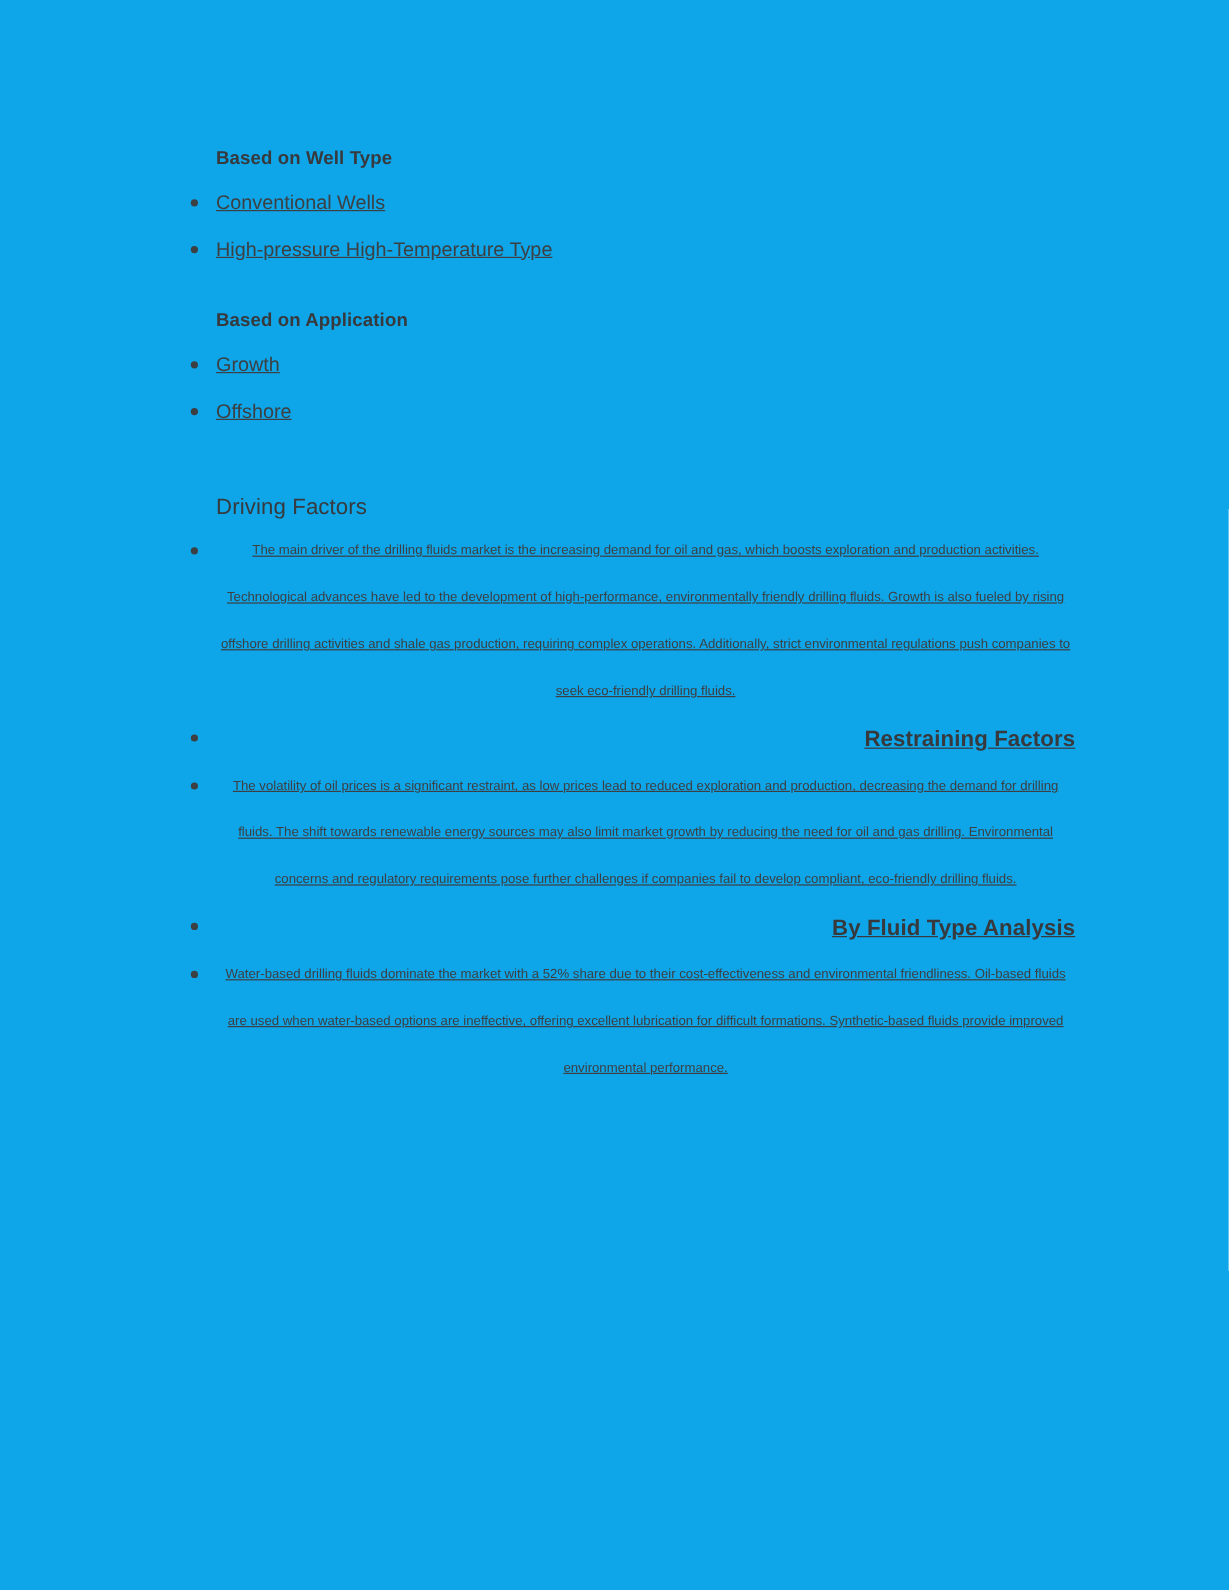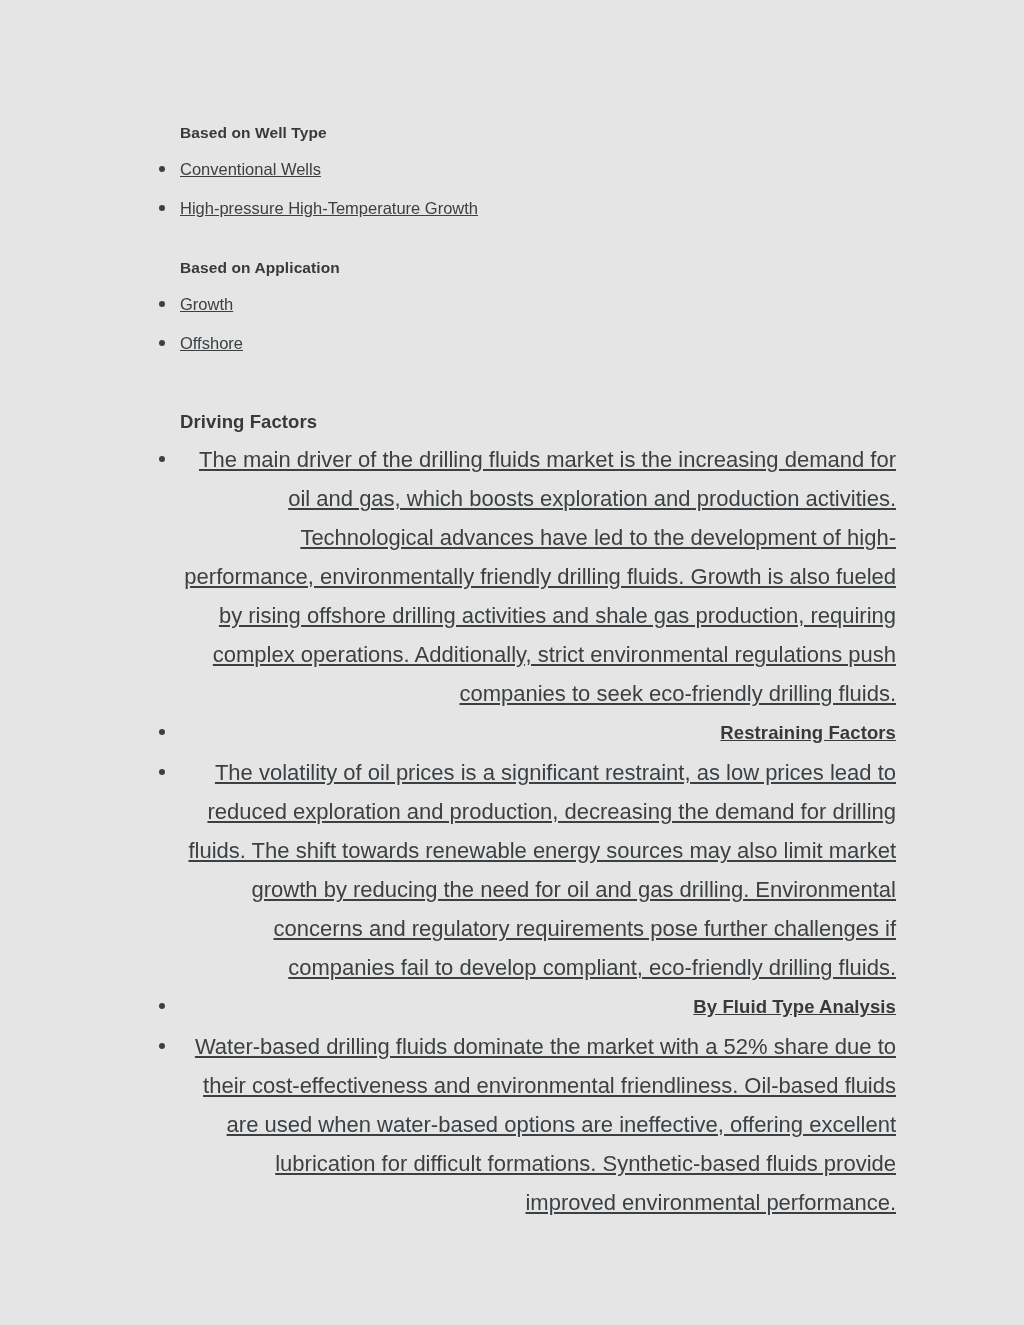--- a/index.html
+++ b/index.html
@@ -11,21 +11,21 @@
     width: 1024px;
     height: 1325px;
     font-family: "Liberation Sans", sans-serif;
     color: #3c4043;
     -webkit-font-smoothing: antialiased;
   }
   .page {
     position: relative;
     width: 1024px;
     height: 1325px;
-    background: #e5e5e5;
+    background: #0ea5e9;
     box-sizing: border-box;
     padding: 116px 128px 0 155px;
   }
   .doc-body {
     width: 741px;
   }
 
   
   .sub-heading {
     margin: 0 0 0 25px;
@@ -33,21 +33,21 @@
     font-size: 15.5px;
     font-weight: bold;
     line-height: 34px;
     color: #37393c;
     letter-spacing: 0.1px;
   }
   .section-heading {
     margin: 0 0 0 25px;
     padding: 0;
     font-size: 18.5px;
-    font-weight: bold;
+    font-weight: normal;
     line-height: 36px;
     color: #37393c;
     letter-spacing: 0.1px;
   }
 
   
   ul.blist {
     list-style: none;
     margin: 0;
     padding: 0;
@@ -79,41 +79,41 @@
     font-size: 18.5px;
     font-weight: bold;
     line-height: 40px;
     color: #37393c;
     letter-spacing: 0.1px;
     text-align: right;
   }
   li.item-bold::before { top: 17px; }
 
   li.item-para {
-    font-size: 22px;
+    font-size: 11px;
     line-height: 39px;
     color: #3c4043;
-    text-align: right;
+    text-align: center;
   }
   li.item-para::before { top: 16px; }
 
   .gap-sm { height: 24px; }
   .gap-lg { height: 42px; }
 </style>
 </head>
 <body>
 
 <div class="page">
   <div class="doc-body">
 
     <div>
       <div class="sub-heading">Based on Well Type</div>
       <ul class="blist">
         <li class="item-plain">Conventional Wells</li>
-        <li class="item-plain">High-pressure High-Temperature Growth</li>
+        <li class="item-plain">High-pressure High-Temperature Type</li>
       </ul>
     </div>
 
     <div class="gap-sm"></div>
 
     <div>
       <div class="sub-heading">Based on Application</div>
       <ul class="blist">
         <li class="item-plain">Growth</li>
         <li class="item-plain">Offshore</li>

